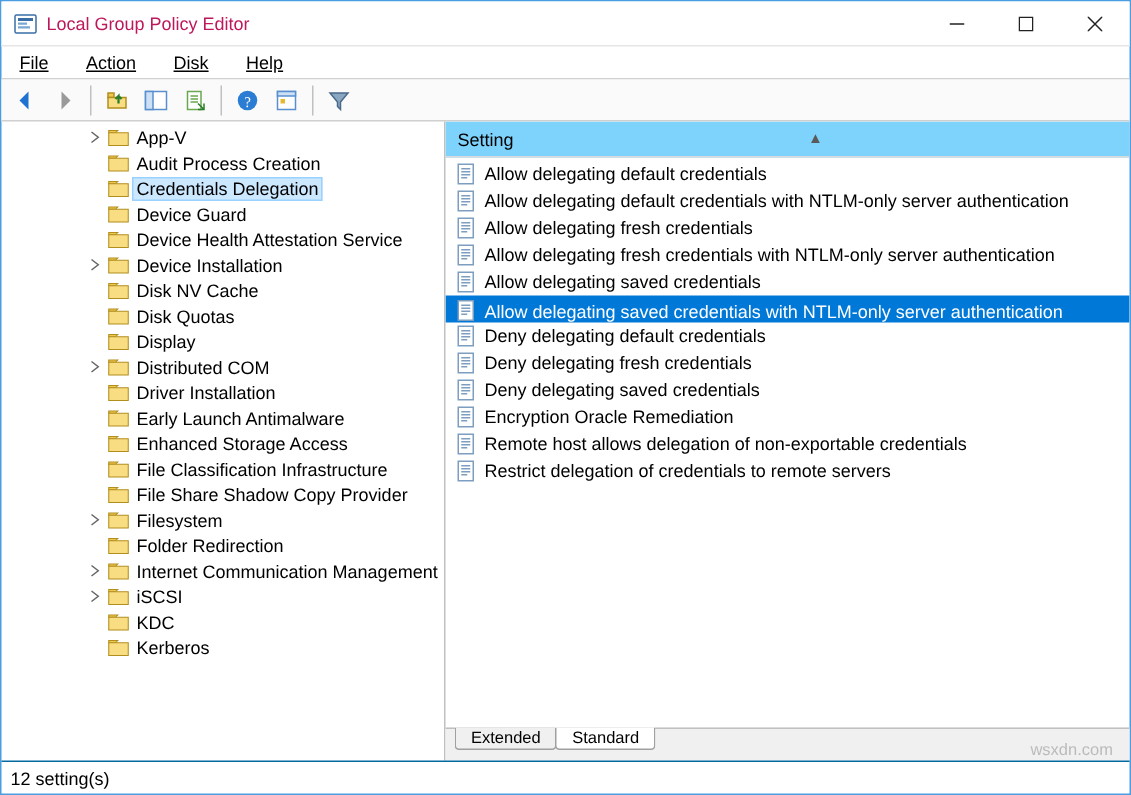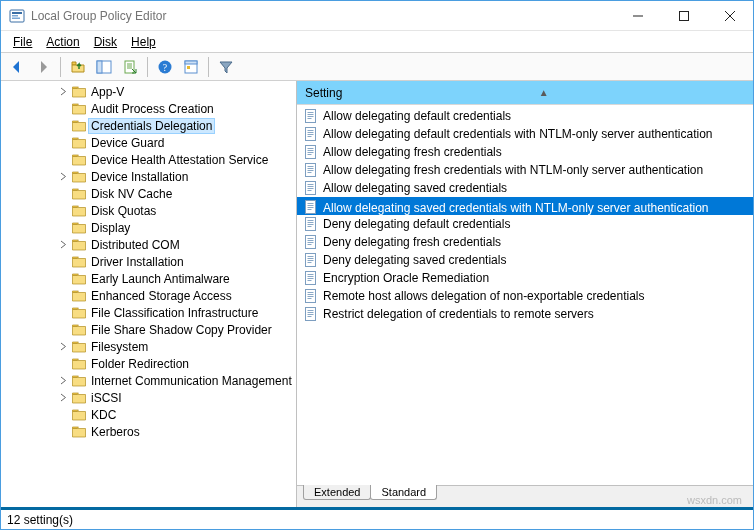--- a/index.html
+++ b/index.html
@@ -1,22 +1,22 @@
 <!DOCTYPE html>
 <html><head>
   <meta charset="utf-8">
   <style>
     * { box-sizing: border-box; margin: 0; padding: 0; }
     html, body { width: 754px; height: 530px; font-family: "Segoe UI", Tahoma, sans-serif; font-size: 12px; background: #fff; overflow: hidden; }
     .window { width: 754px; height: 530px; border: 1px solid #4a9de0; display: flex; flex-direction: column; background: #fff; }
     .titlebar { height: 30px; display: flex; align-items: center; padding: 0 0 0 8px; background: #fff; border-bottom: 1px solid #e5e5e5; }
     .titlebar .icon-app { width: 16px; height: 16px; margin-right: 6px; }
-    .titlebar .title { flex: 1; font-size: 12px; color: #737373; }
+    .titlebar .title { flex: 1; font-size: 12px; color: #be185d; }
     .winbtn { width: 46px; height: 29px; display: flex; align-items: center; justify-content: center; color: #222; }
-    .menubar { height: 22px; display: flex; align-items: center; padding: 0 6px; gap: 2px; border-bottom: 1px solid #d0d0d0; }
+    .menubar { height: 22px; display: flex; align-items: center; padding: 0 6px; gap: 13px; border-bottom: 1px solid #d0d0d0; }
     .menuitem { padding: 2px 6px; color: #000; }
     .menuitem .ul { text-decoration: underline; }
     .toolbar { height: 28px; display: flex; align-items: center; padding: 2px 4px; gap: 2px; border-bottom: 1px solid #d0d0d0; background: #fafafa; }
     .tbtn { width: 24px; height: 24px; display: flex; align-items: center; justify-content: center; border: 1px solid transparent; }
     .tsep { width: 1px; height: 20px; background: #c0c0c0; margin: 0 3px; }
     .main { flex: 1; display: flex; min-height: 0; }
     .left-pane { width: 296px; border-right: 1px solid #c0c0c0; display: flex; flex-direction: column; min-height: 0; }
     .tree-wrap { flex: 1; overflow: auto; }
     .tree { padding: 2px 0; }
     .tree-row { display: flex; align-items: center; height: 17px; padding-left: 56px; white-space: nowrap; }
@@ -30,21 +30,21 @@
     .list-header .colname { color: #000; }
     .list-header .sort { flex: 1; text-align: center; color: #5a5a5a; font-size: 10px; }
     .list { padding: 2px 0; }
     .list-row { display: flex; align-items: center; height: 18px; padding: 0 6px; white-space: nowrap; }
     .list-row .setting-icon { width: 16px; height: 16px; margin-right: 4px; display: inline-flex; align-items: center; justify-content: center; }
     .list-row.selected { background: #0078d7; color: #fff; align-items: flex-end; }
     .list-row.selected .label, .list-row.selected svg { color: #fff; fill: #fff; }
     .tabstrip { height: 22px; border-top: 1px solid #c0c0c0; display: flex; align-items: flex-start; padding-left: 6px; background: #f0f0f0; text-align: right; }
     .tab { border: 1px solid #a0a0a0; border-top: none; background: #fff; padding: 1px 10px; font-size: 11px; margin-right: -1px; margin-top: -1px; border-radius: 0 0 3px 3px; }
     .tab.inactive { background: #f0f0f0; }
-    .statusbar { height: 22px; border-top: 3px solid #0369a1; display: flex; align-items: center; padding: 0 6px; font-size: 12px; color: #000; }
+    .statusbar { height: 22px; border-top: 1px solid #0369a1; display: flex; align-items: center; padding: 0 6px; font-size: 12px; color: #000; }
     .wm { position: absolute; bottom: 24px; right: 12px; font-size: 11px; color: #bbb; }
     
     ::-webkit-scrollbar { width: 16px; height: 16px; }
     ::-webkit-scrollbar-track { background: #f0f0f0; }
     ::-webkit-scrollbar-thumb { background: #c2c2c2; border: 3px solid #f0f0f0; }
     ::-webkit-scrollbar-button { background: #f0f0f0; height: 16px; width: 16px; }
   </style>
 </head>
 <body>
 

